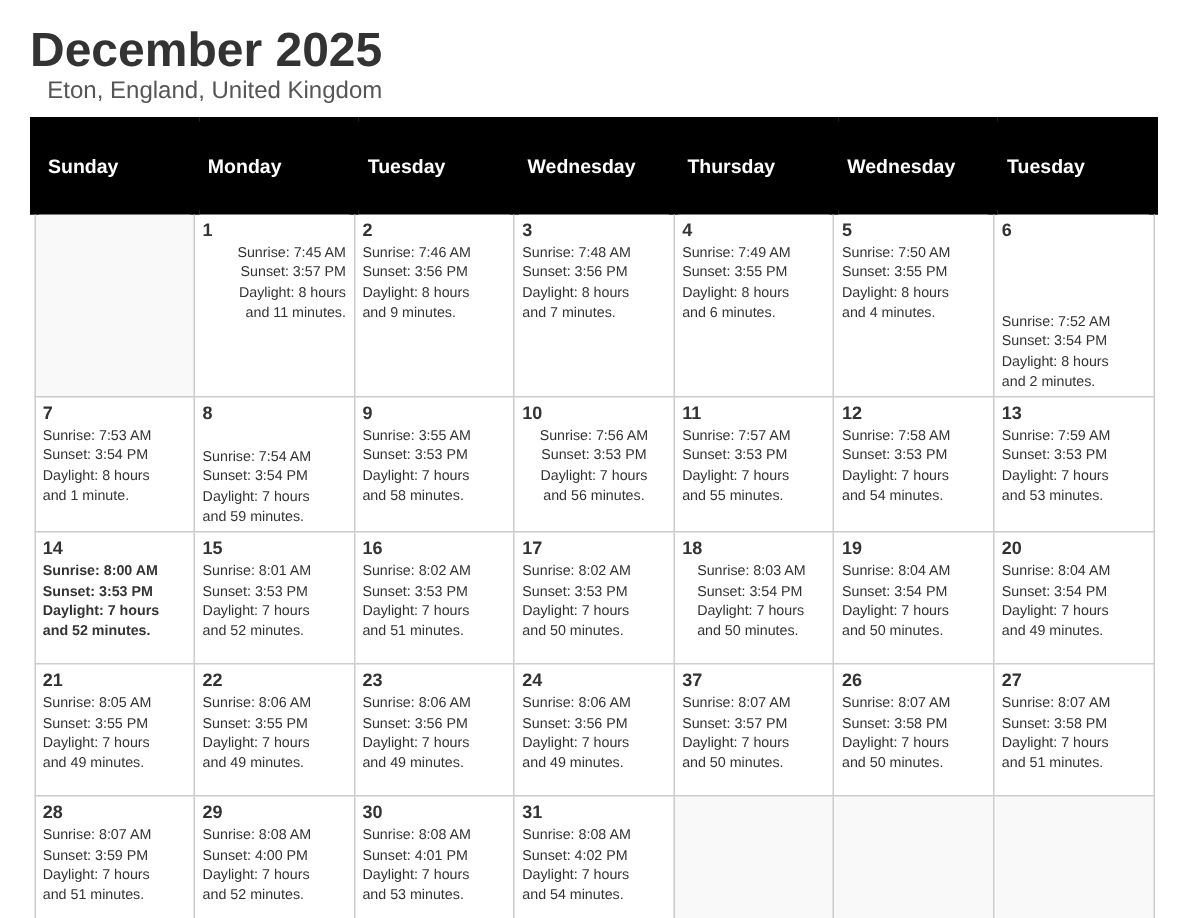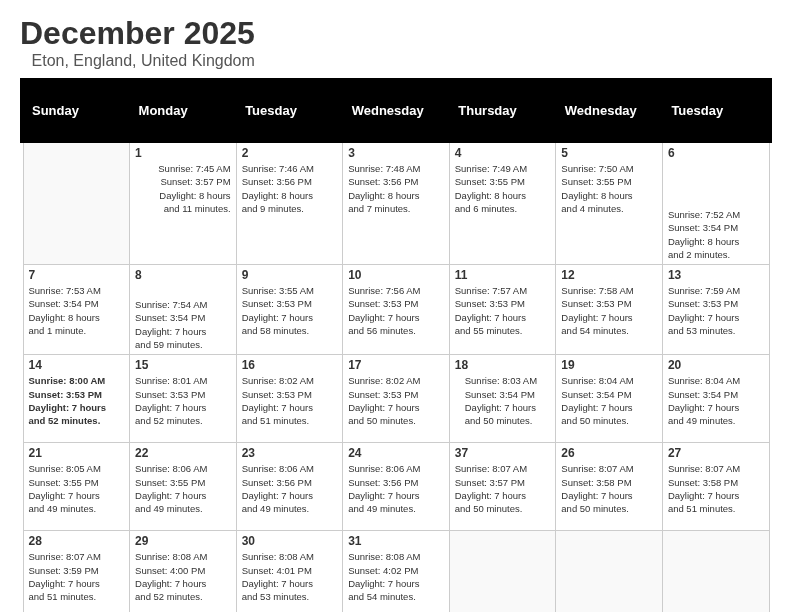--- a/index.html
+++ b/index.html
@@ -190,21 +190,21 @@
           </td>
           <td>
             <span class="day-num">9</span>
             <div class="day-info" style="white-space: pre-line;">Sunrise: 3:55 AM
 Sunset: 3:53 PM
 Daylight: 7 hours
 and 58 minutes.</div>
           </td>
           <td>
             <span class="day-num">10</span>
-            <div class="day-info" style="white-space: pre-line;">Sunrise: 7:56 AM
+            <div class="day-info" style="white-space: pre-line; text-align: center;">Sunrise: 7:56 AM
 Sunset: 3:53 PM
 Daylight: 7 hours
 and 56 minutes.</div>
           </td>
           <td>
             <span class="day-num">11</span>
             <div class="day-info" style="white-space: pre-line;">Sunrise: 7:57 AM
 Sunset: 3:53 PM
 Daylight: 7 hours
 and 55 minutes.</div>

